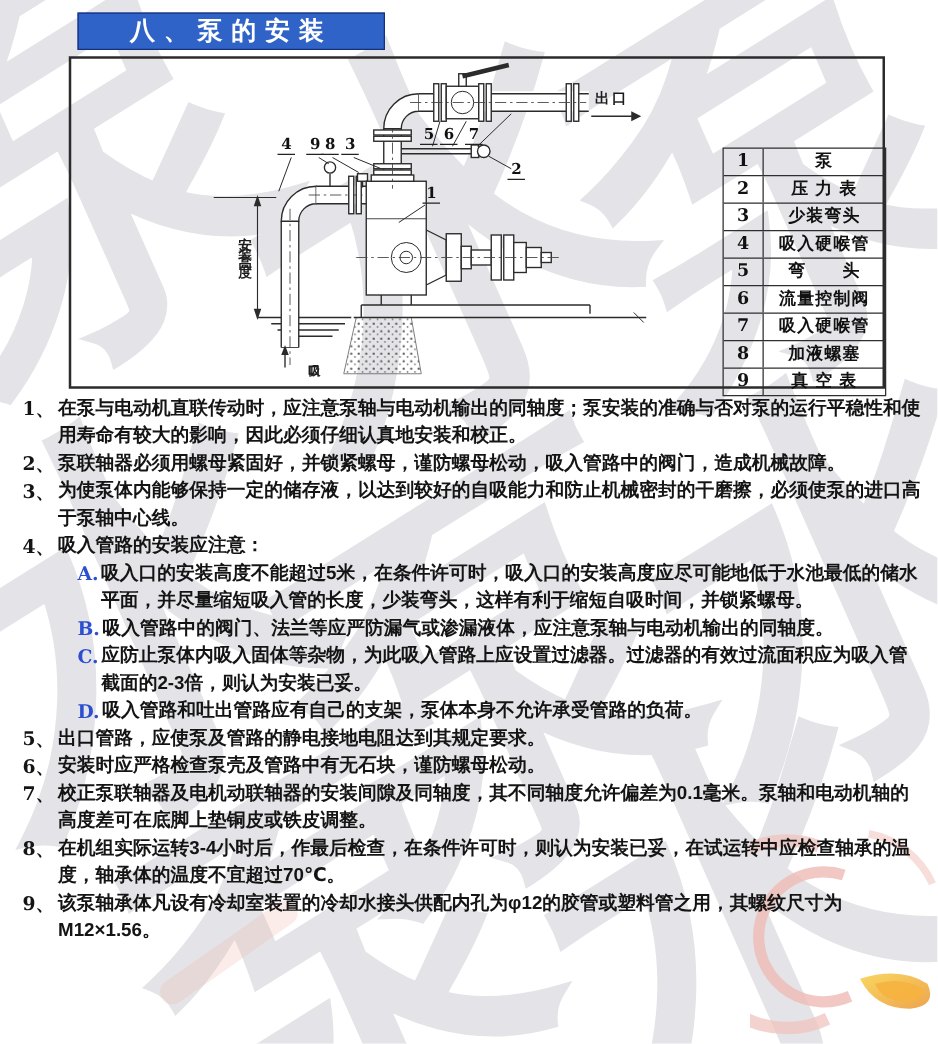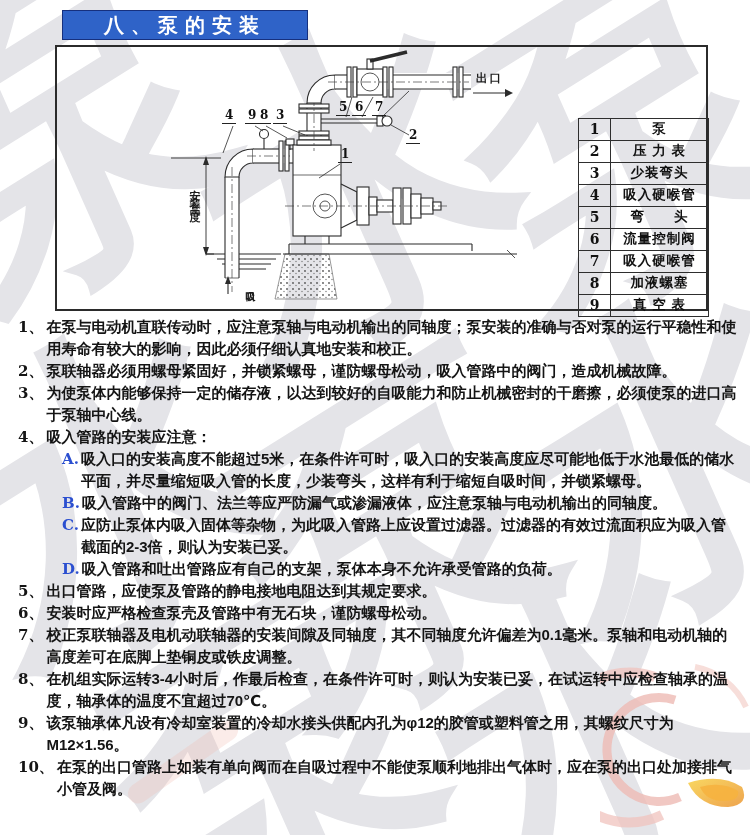--- a/index.html
+++ b/index.html
@@ -329,19 +329,15 @@
         <span class="txt">校正泵联轴器及电机动联轴器的安装间隙及同轴度，其不同轴度允许偏差为0.1毫米。泵轴和电动机轴的高度差可在底脚上垫铜皮或铁皮调整。</span>
       </div>
     <div class="item">
         <span class="no">8、</span>
         <span class="txt">在机组实际运转3-4小时后，作最后检查，在条件许可时，则认为安装已妥，在试运转中应检查轴承的温度，轴承体的温度不宜超过70℃。</span>
       </div>
     <div class="item">
         <span class="no">9、</span>
         <span class="txt">该泵轴承体凡设有冷却室装置的冷却水接头供配内孔为φ12的胶管或塑料管之用，其螺纹尺寸为M12×1.56。</span>
       </div>
-    <div class="item">
-        <span class="no">10、</span>
-        <span class="txt">在泵的出口管路上如装有单向阀而在自吸过程中不能使泵顺利地排出气体时，应在泵的出口处加接排气小管及阀。</span>
-      </div>
   </div>
 
 </div>
 
 </body></html>

